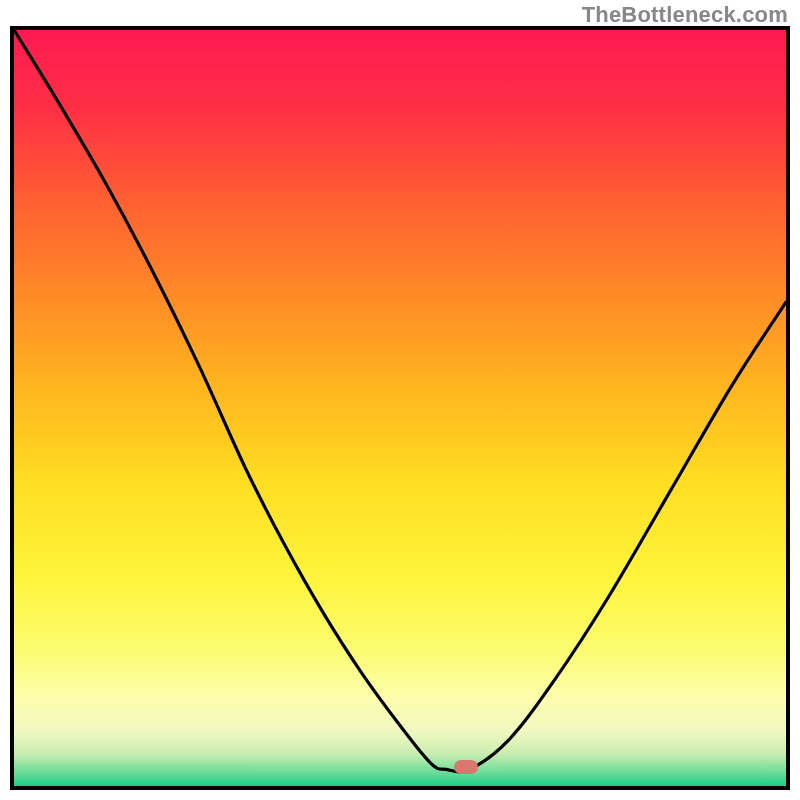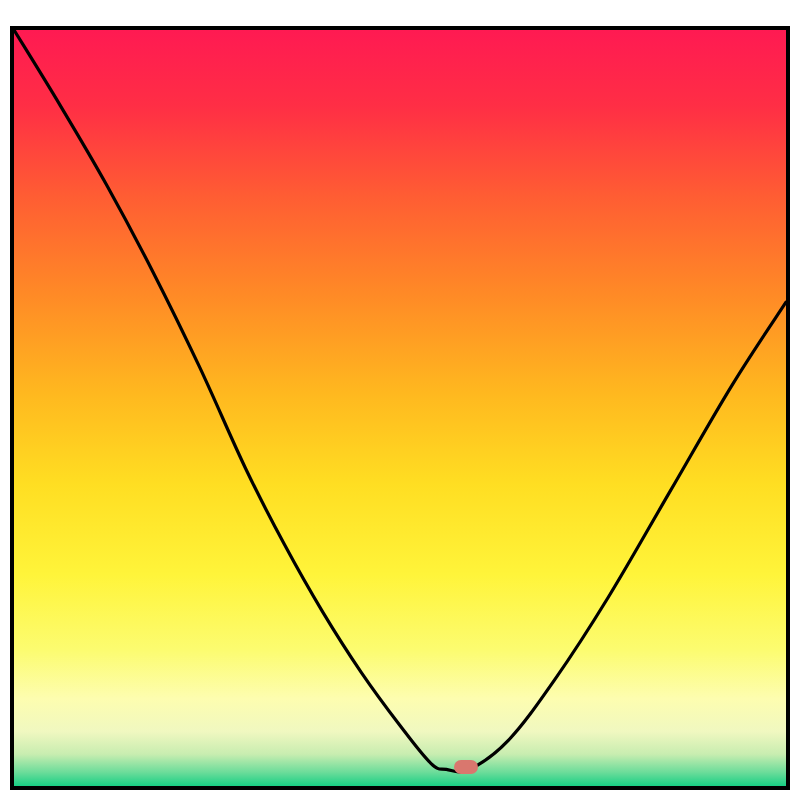--- a/index.html
+++ b/index.html
@@ -53,20 +53,21 @@
     border-radius: 8px;
     transform: translate(-50%, -50%);
     z-index: 5;
   }
 </style>
 </head>
 <body>
 
 <div class="stage">
 
+  <div class="watermark">TheBottleneck.com</div>
 
   <div class="frame">
 
     <svg class="grad" viewBox="0 0 772 756" preserveAspectRatio="none">
       <defs>
         <linearGradient id="bg" x1="0" y1="0" x2="0" y2="1">
             <stop offset="0.00%" stop-color="#ff1a52"></stop>
             <stop offset="10.00%" stop-color="#ff2e45"></stop>
             <stop offset="22.00%" stop-color="#ff5d33"></stop>
             <stop offset="35.00%" stop-color="#ff8a26"></stop>

